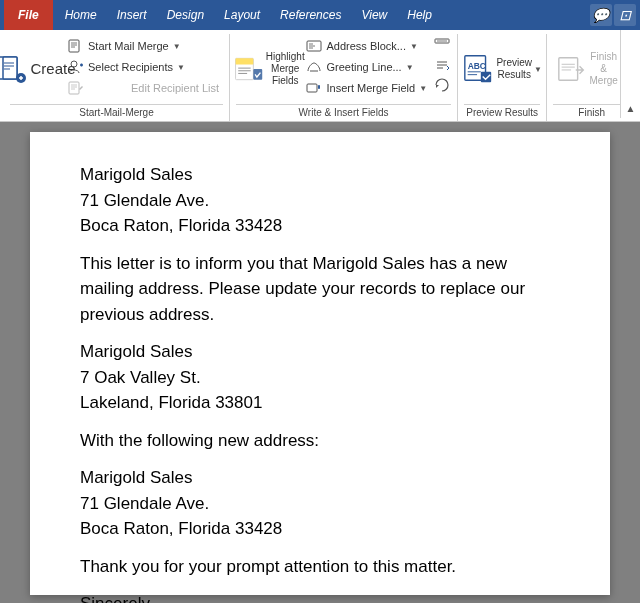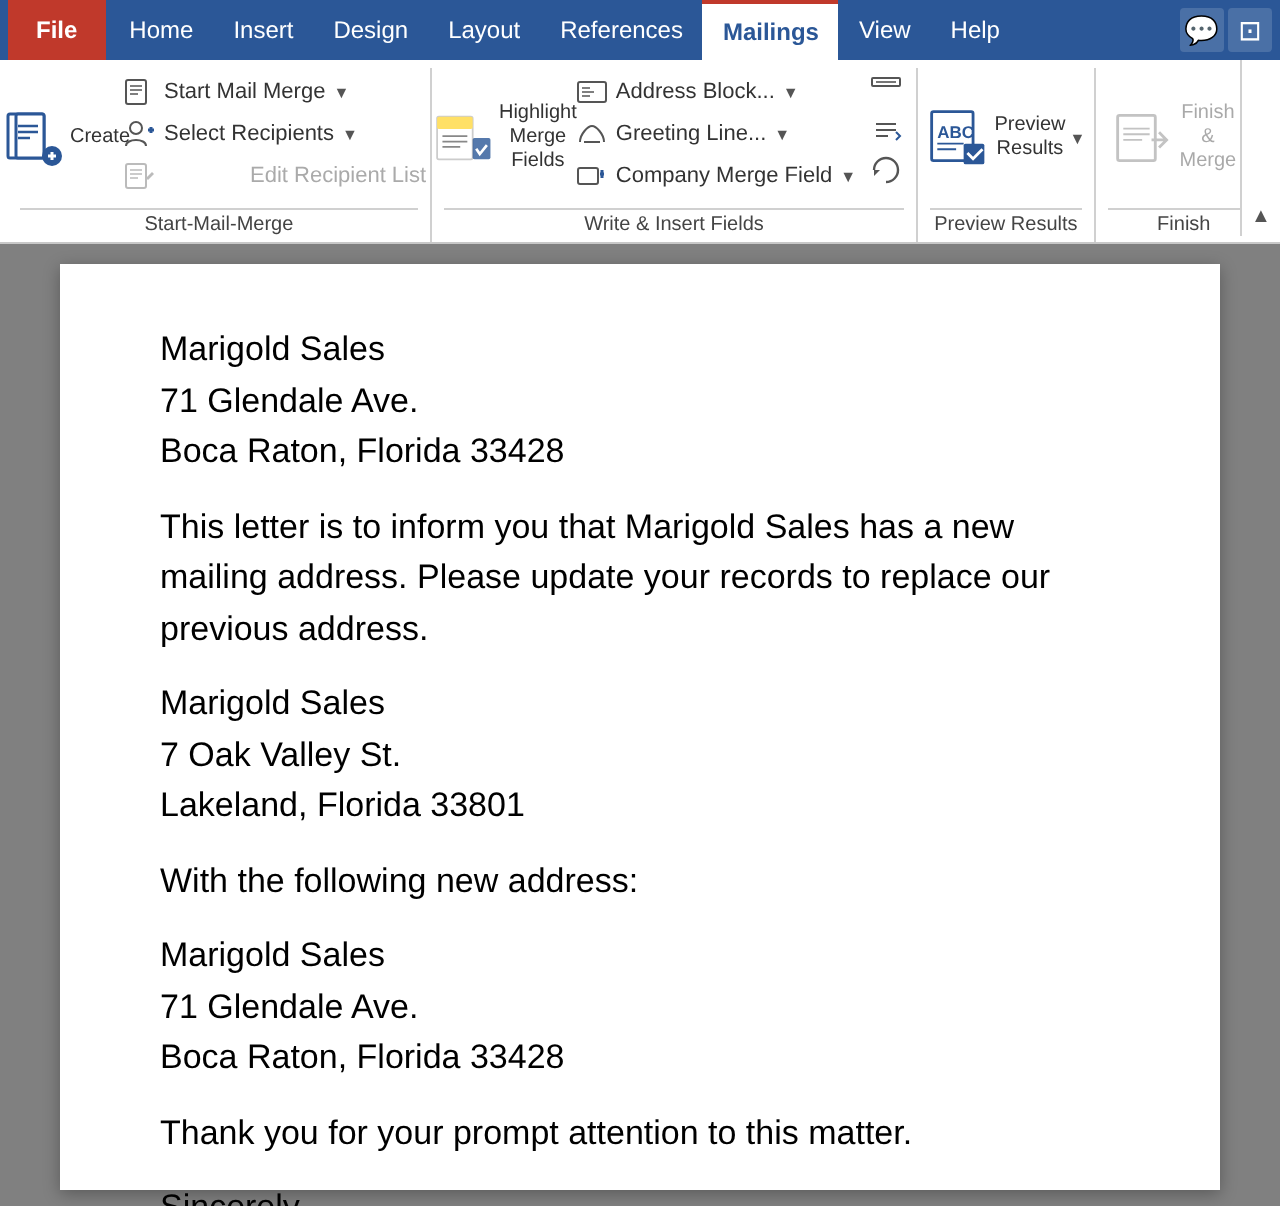--- a/index.html
+++ b/index.html
@@ -5,20 +5,21 @@
     * { margin: 0; padding: 0; box-sizing: border-box; }
     body { font-family: 'Segoe UI', Arial, sans-serif; font-size: 12px; background: #f0f0f0; width: 640px; height: 603px; overflow: hidden; }
 
     
     .tab-bar {
       display: flex;
       align-items: center;
       background: #2b5797;
       height: 30px;
       padding: 0 4px;
+      font-style: italic;
     }
 
     .tab-bar .file-tab {
       background: #c0392b;
       color: #fff;
       padding: 5px 14px;
       font-size: 12px;
       font-weight: bold;
       cursor: pointer;
       margin-right: 2px;
@@ -119,21 +120,21 @@
 
     .ribbon-btn-large .icon-area {
       width: 32px;
       height: 32px;
       display: flex;
       align-items: center;
       justify-content: center;
     }
 
     .ribbon-btn-large .label {
-      font-size: 10px;
+      font-size: 15px;
       color: #333;
       line-height: 1.2;
       white-space: pre-line;
     }
 
     .ribbon-btn-small {
       display: flex;
       align-items: center;
       gap: 4px;
       cursor: pointer;
@@ -234,21 +235,20 @@
 
 <div class="ribbon-wrapper">
 
   <div class="tab-bar">
     <div class="file-tab">File</div>
     <div class="ribbon-tab">Home</div>
     <div class="ribbon-tab">Insert</div>
     <div class="ribbon-tab">Design</div>
     <div class="ribbon-tab">Layout</div>
     <div class="ribbon-tab">References</div>
-    <div class="ribbon-tab active">Mailings</div>
     <div class="ribbon-tab">View</div>
     <div class="ribbon-tab">Help</div>
     <div class="window-controls">
       <span>💬</span>
       <span>⊡</span>
     </div>
   </div>
 
   <div class="ribbon-content">
 
@@ -343,21 +343,21 @@
             <span>Greeting Line...</span>
             <span class="dropdown-arrow">▼</span>
           </div>
           <div class="ribbon-btn-small">
             <div class="small-icon">
               <svg width="16" height="16" viewBox="0 0 16 16">
                 <rect x="1" y="4" width="10" height="8" rx="1" fill="none" stroke="#555" stroke-width="1"></rect>
                 <path d="M12 7 h2 M13 5 v4" stroke="#2b5797" stroke-width="1.5"></path>
               </svg>
             </div>
-            <span>Company Merge Field</span>
+            <span>Insert Merge Field</span>
             <span class="dropdown-arrow">▼</span>
           </div>
         </div>
 
         <div class="small-buttons-col" style="gap:2px; justify-content:space-around;">
           <div style="width:18px; height:18px; display:flex; align-items:center; justify-content:center;">
             <svg width="18" height="18" viewBox="0 0 18 18">
               <rect x="2" y="3" width="14" height="4" rx="0.5" fill="none" stroke="#555" stroke-width="1"></rect>
               <path d="M4 5 h10" stroke="#555" stroke-width="0.8"></path>
             </svg>

